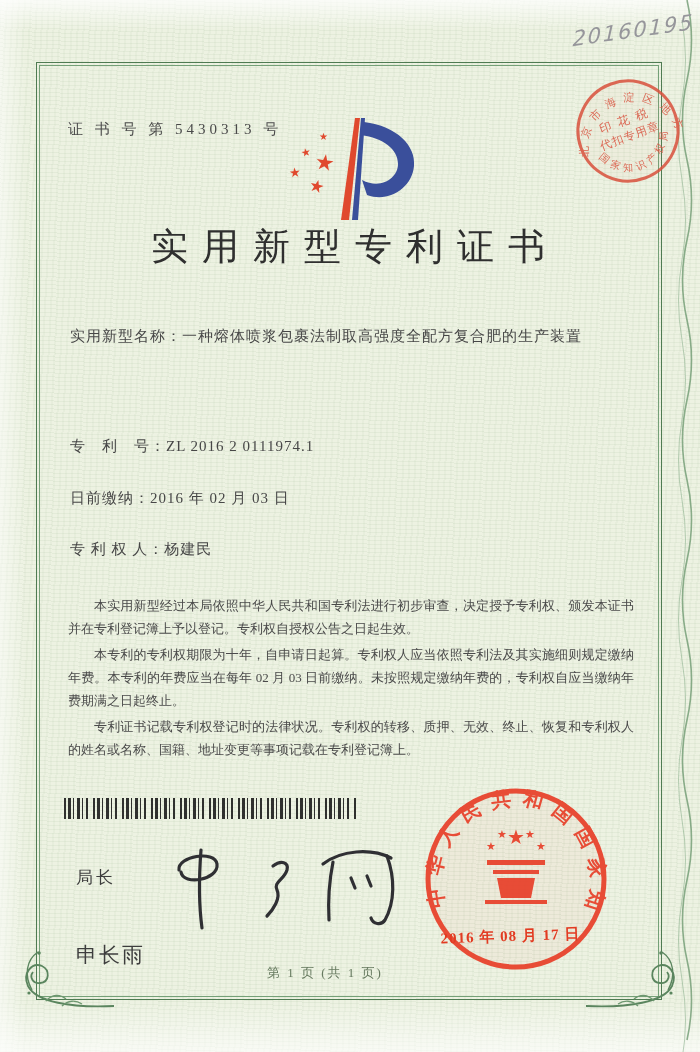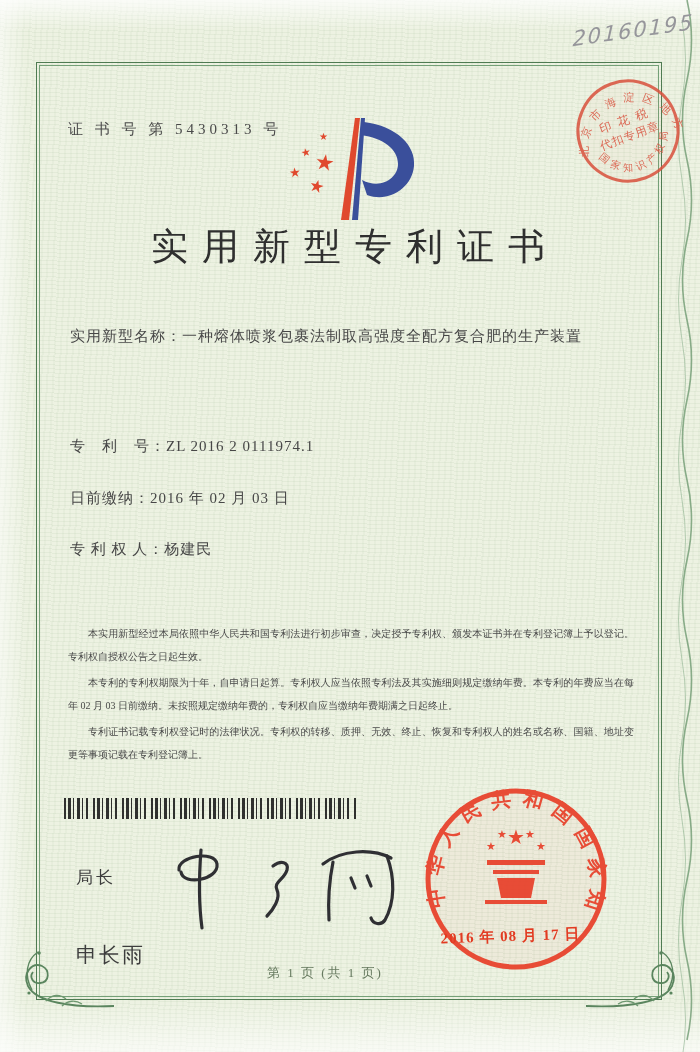--- a/index.html
+++ b/index.html
@@ -42,21 +42,21 @@
   .logo .st{position:absolute;color:#e0492e;line-height:1;font-family:"DejaVu Sans",sans-serif;}
 
   .title{
     position:absolute;left:0;top:222px;width:696px;text-align:center;
     font-size:37px;color:#2f2f2f;letter-spacing:14px;text-indent:14px;font-weight:500;
   }
 
   .field{position:absolute;left:70px;font-size:15px;color:#474747;letter-spacing:1px;white-space:nowrap;}
   .f0{top:327px;} .f1{top:385px;} .f2{top:437px;} .f3{top:489px;} .f4{top:540px;} .f5{top:594px;}
 
-  .paras{position:absolute;left:68px;top:622px;width:566px;font-size:10px;color:#4a4a4a;}
+  .paras{position:absolute;left:68px;top:594px;width:566px;font-size:13px;color:#4a4a4a;}
   .paras p{margin:0 0 3px 0;text-indent:2em;line-height:23px;text-align:justify;}
 
   .barcode{
     position:absolute;left:64px;top:798px;width:292px;height:21px;opacity:.88;
     background:repeating-linear-gradient(90deg,
       #161616 0 2px, transparent 2px 4px,
       #161616 4px 7px, transparent 7px 9px,
       #161616 9px 10px, transparent 10px 13px,
       #161616 13px 16px, transparent 16px 18px,
       #161616 18px 19px, transparent 19px 22px,

